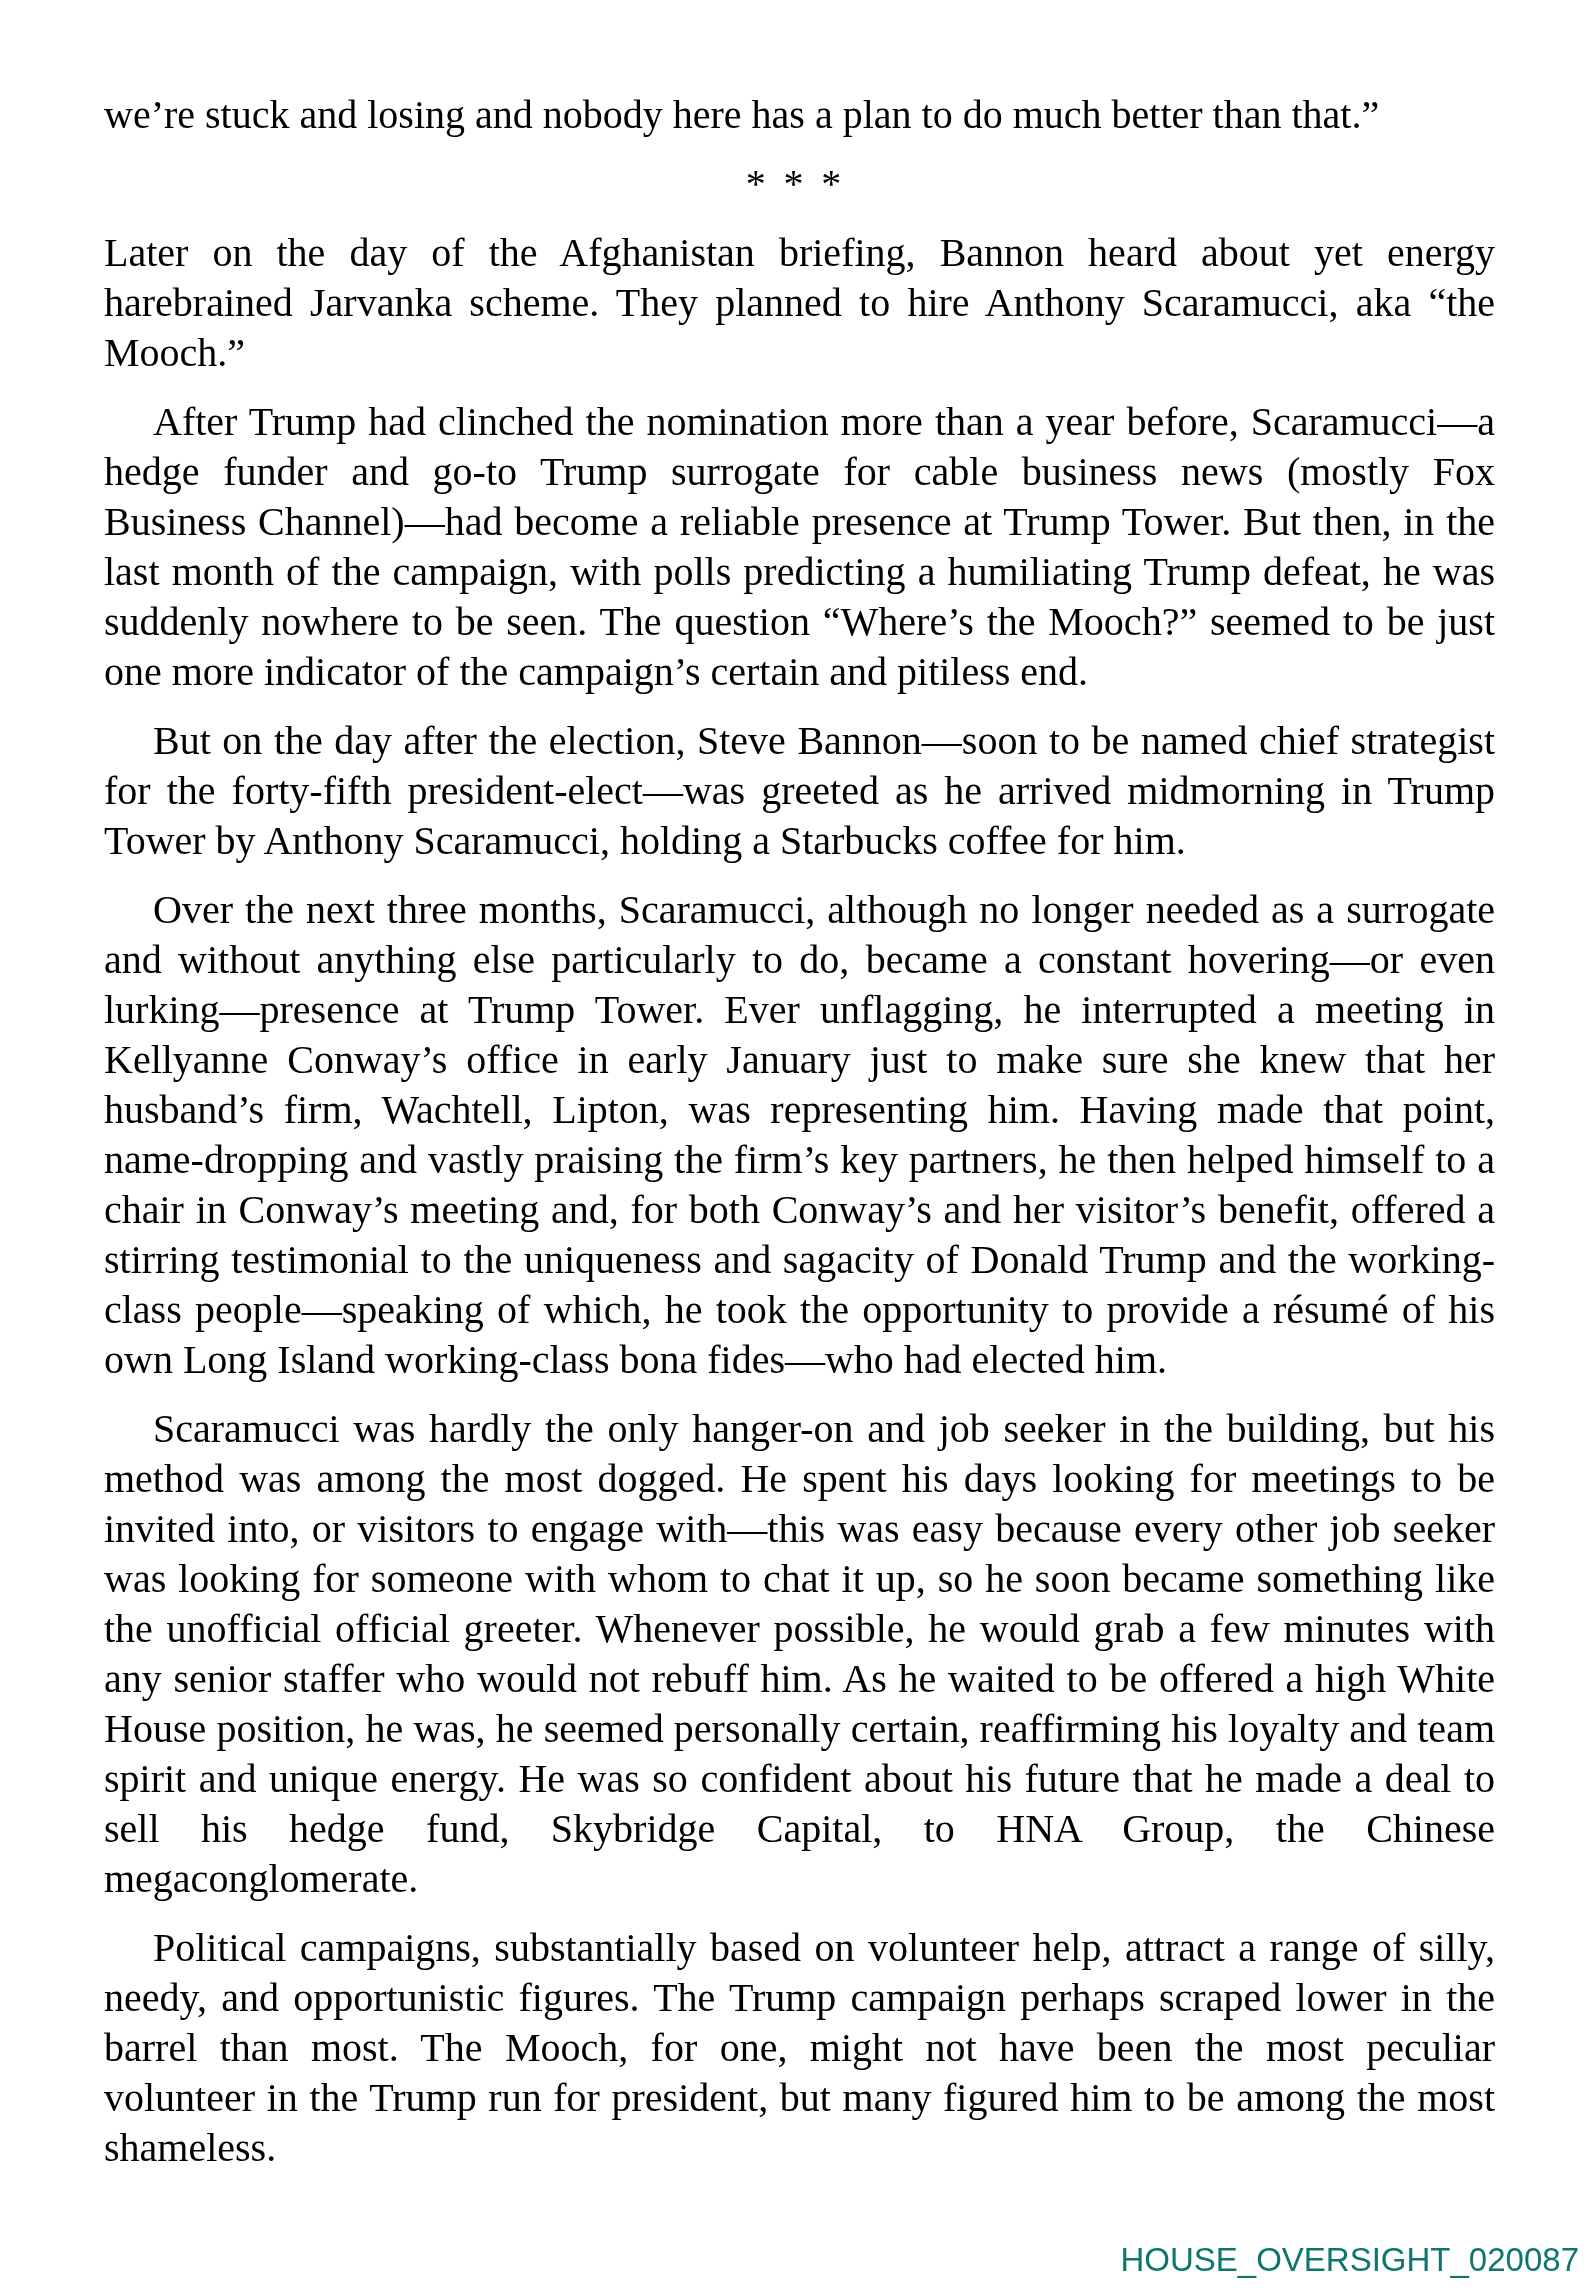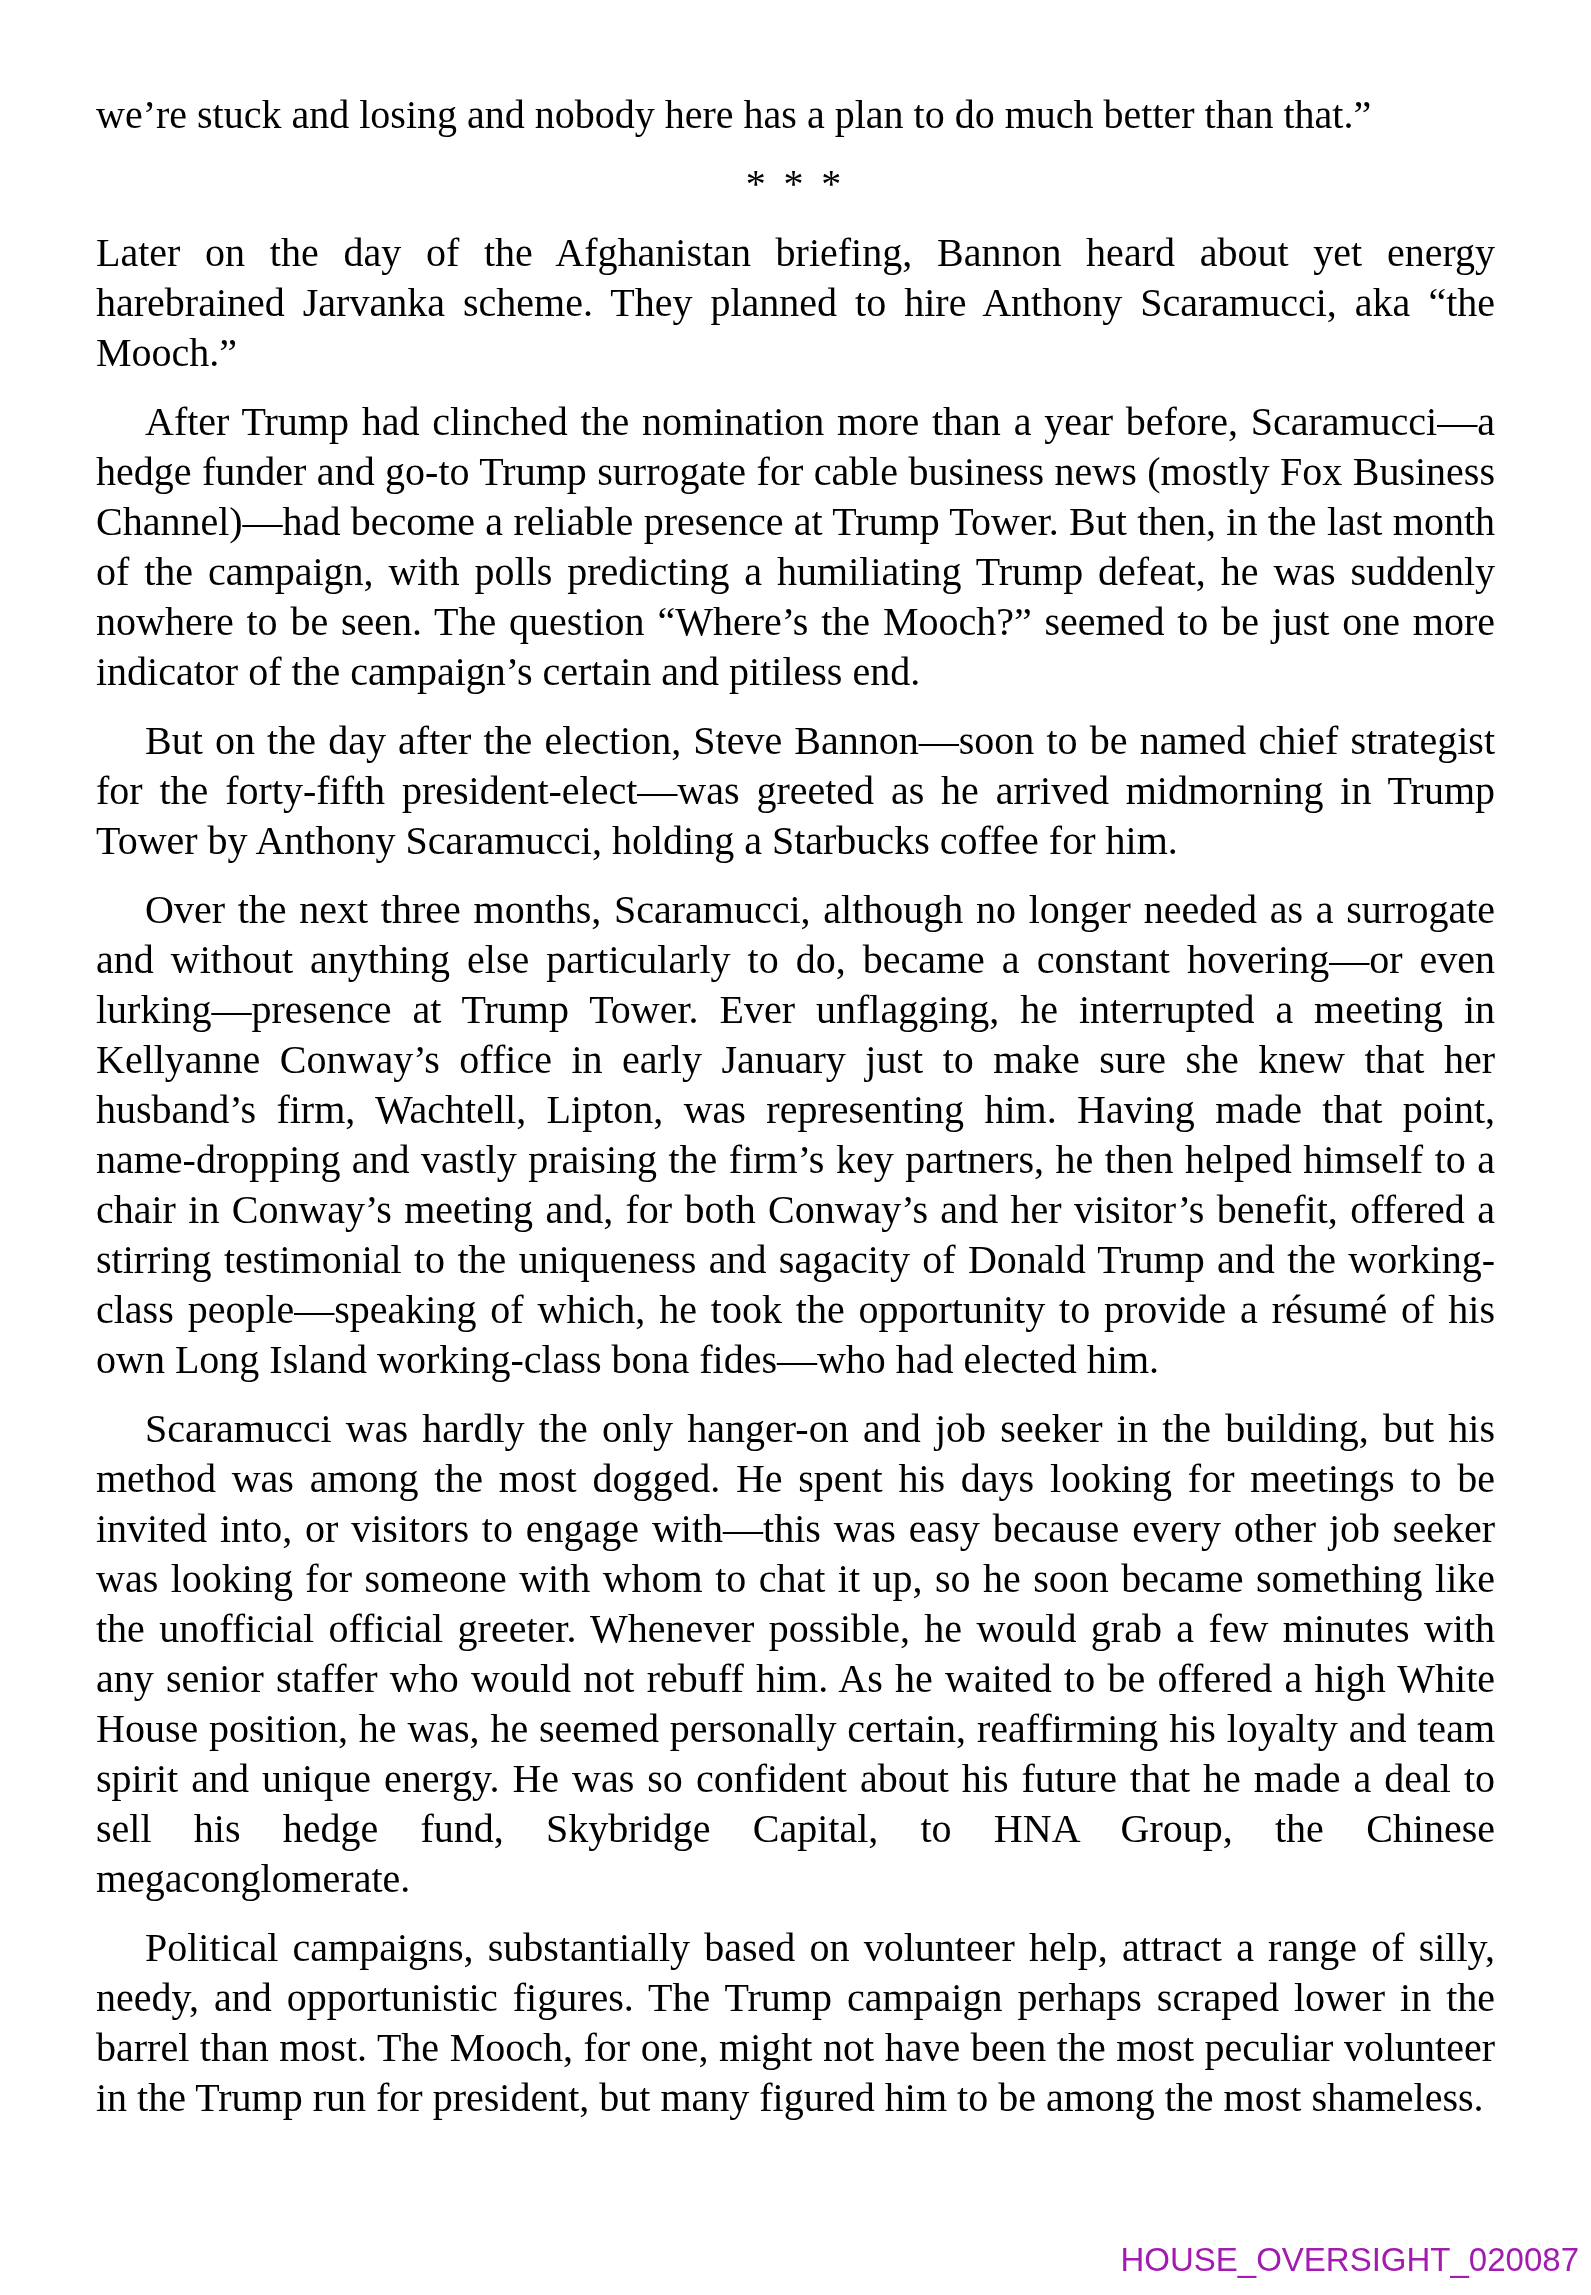--- a/index.html
+++ b/index.html
@@ -20,21 +20,21 @@
     inset: 0;
     background: #ffffff;
   }
   .text-column {
     position: absolute;
     left: 96px;
     top: 90px;
     width: 1399px;
   }
   p.para {
-    margin: 0 0 19px 0;
+    margin: 0 0 19px 8px;
     font-size: 40px;
     line-height: 50px;
     text-align: justify;
     text-justify: inter-word;
     color: #000000;
   }
   p.para.indent {
     text-indent: 49px;
   }
   .separator {
@@ -45,21 +45,21 @@
     letter-spacing: 3.9px;
     color: #000000;
   }
   .bates {
     position: absolute;
     top: 2240px;
     right: 13px;
     font-family: "Liberation Sans", sans-serif;
     font-size: 33px;
     line-height: 39px;
-    color: #a21caf;
+    color: #0f766e;
     white-space: nowrap;
   }
 </style>
 </head>
 <body>
 
 <div class="page">
   <div class="text-column">
       <p class="para">we’re stuck and losing and nobody here has a plan to do much better than that.”</p>
       <div class="separator">* * *</div>

